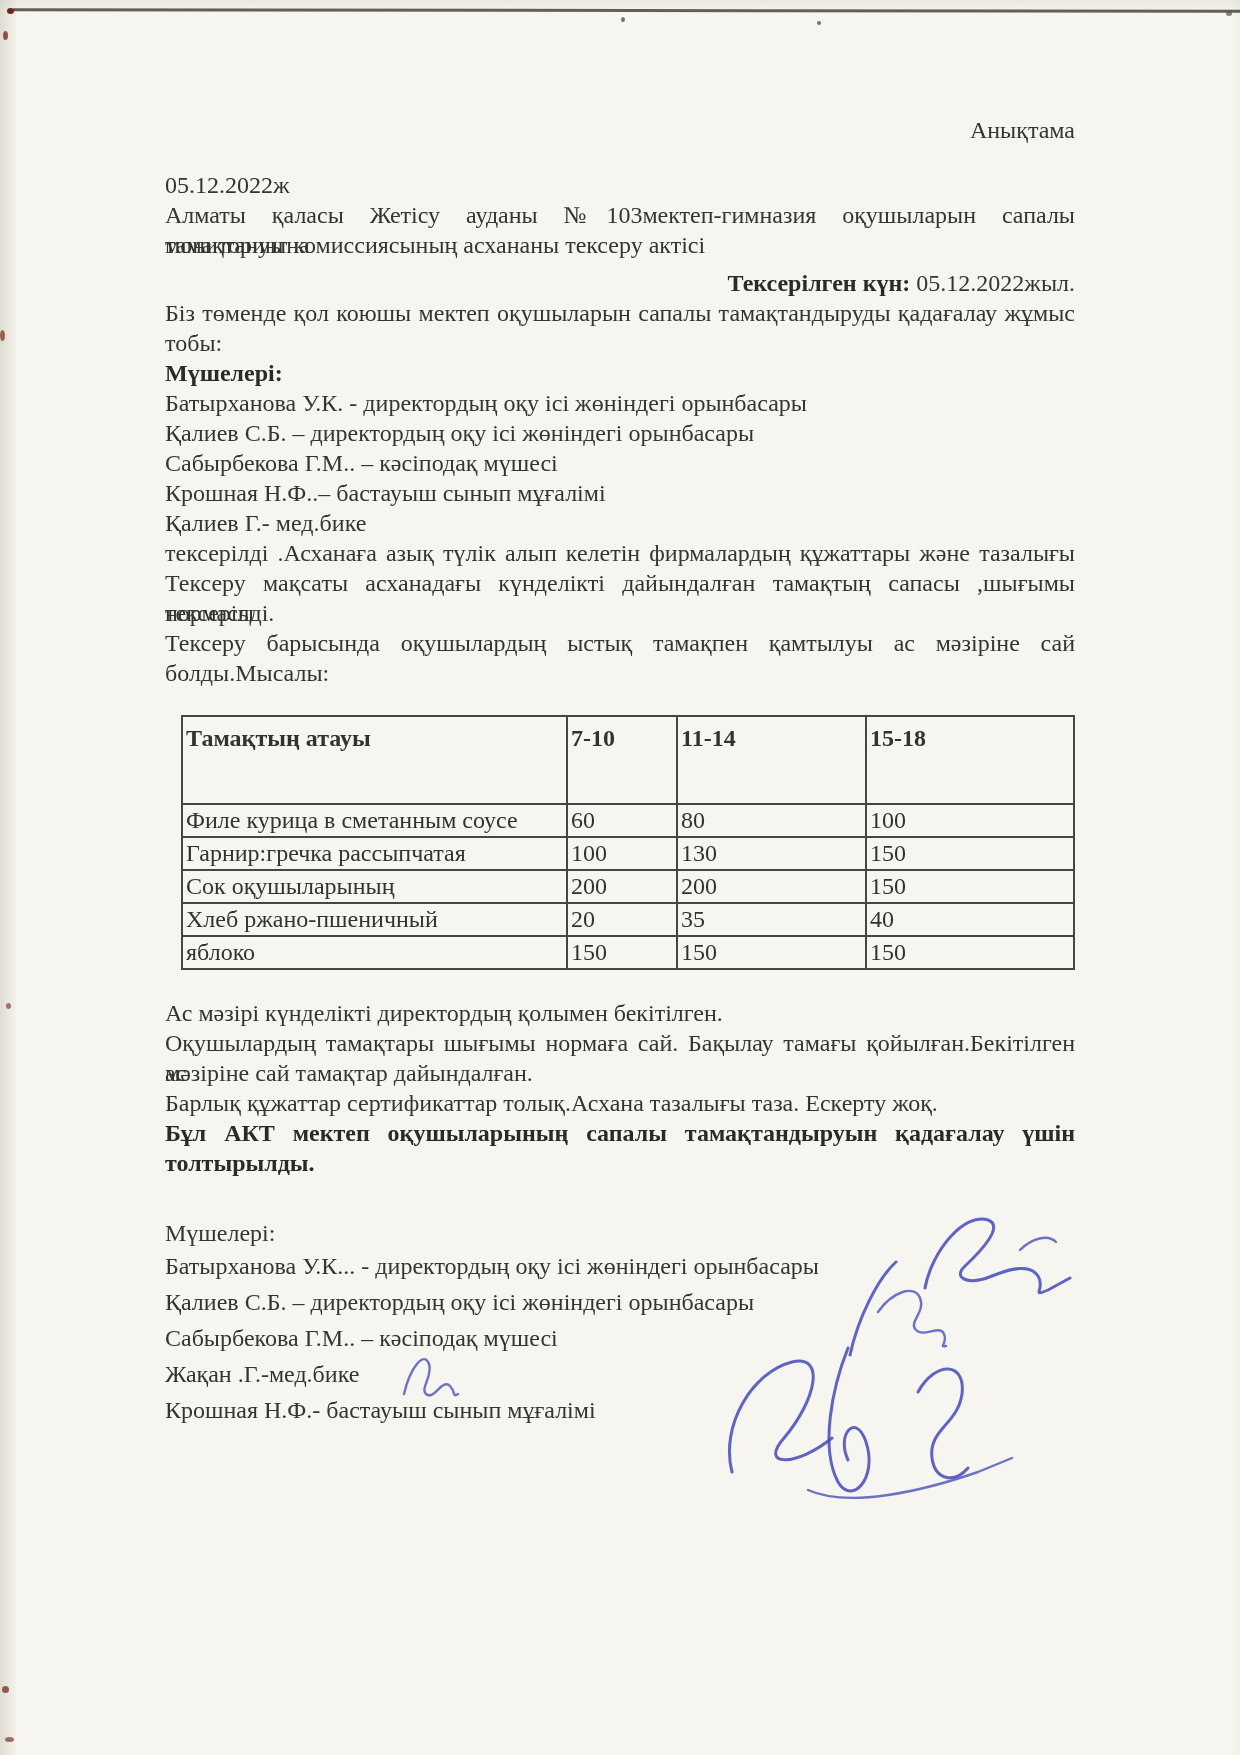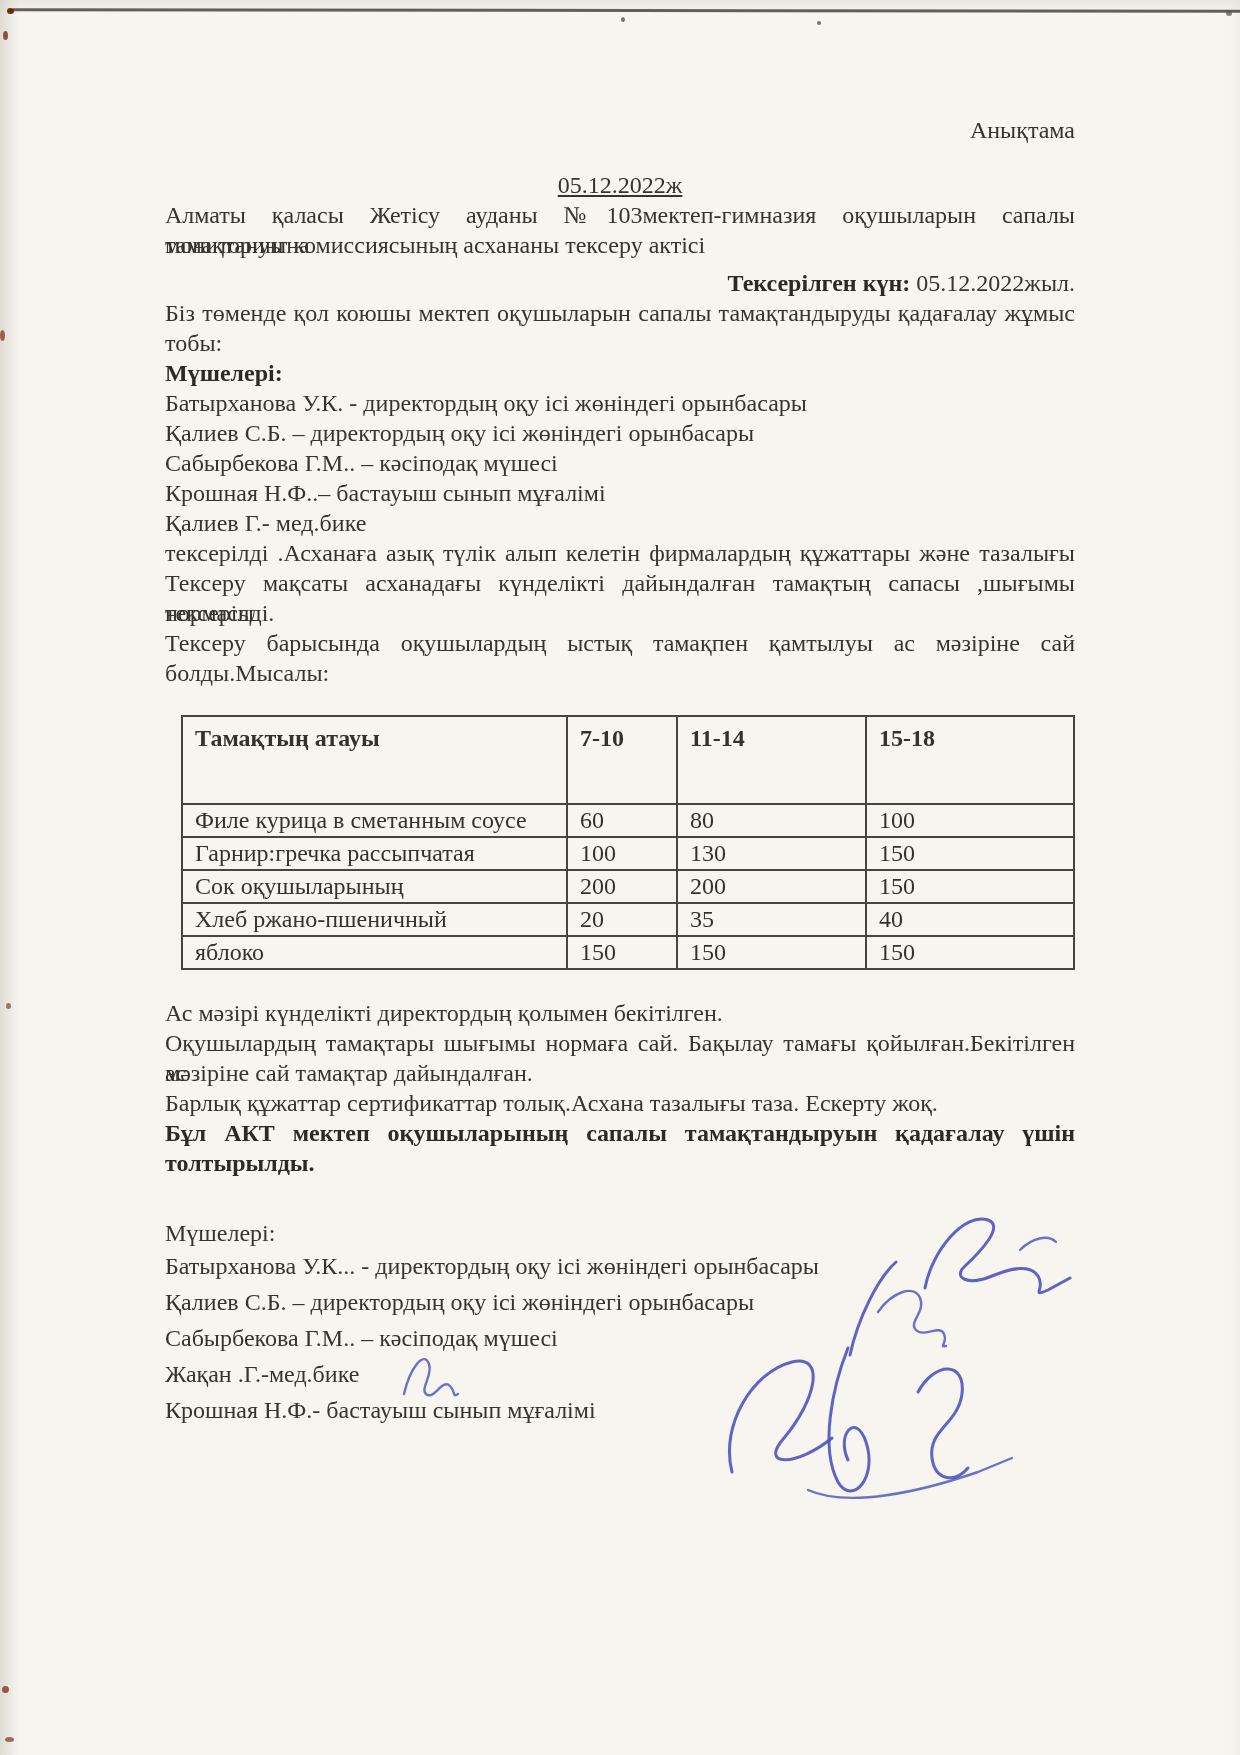--- a/index.html
+++ b/index.html
@@ -18,34 +18,34 @@
       linear-gradient(270deg, rgba(228,226,216,0.35), rgba(246,245,239,0) 10px),
       #f6f5ef;
   }
   .content {
     position:absolute; left:165px; top:0; width:910px;
   }
   .line { display:block; height:30px; line-height:30px; white-space:nowrap; }
   .wrapline { display:block; height:30px; line-height:30px; }
   .just { text-align:justify; text-align-last:justify; white-space:normal; }
   .bold { font-weight:bold; color:#2b2a24; }
-  .right { text-align:center;text-decoration:underline; }
+  .right { text-align:left; }
   .heading { margin-top:115px;text-align:right; }
   .date-line { margin-top:25px; }
   .gap8 { margin-top:8px;text-align:right; }
   .doc-table {
     border-collapse:collapse;
     margin-top:27px; margin-left:16px;
     width:892px;
     table-layout:fixed;
     color:#33322c;
   }
   .doc-table td, .doc-table th {
     border:2px solid #47463e;
-    padding:2px 4px 2px 12px;
+    padding:2px 4px 2px 3px;
     text-align:left;
     font-size:24px;
     overflow:hidden;
   }
   .doc-table th { font-weight:bold; vertical-align:top; padding-top:8px; height:88px; }
   .doc-table td { height:33px; }
   .col-name { width:385px; }
   .col-a { width:110px; }
   .col-b { width:189px; }
   .col-c { width:208px; }

